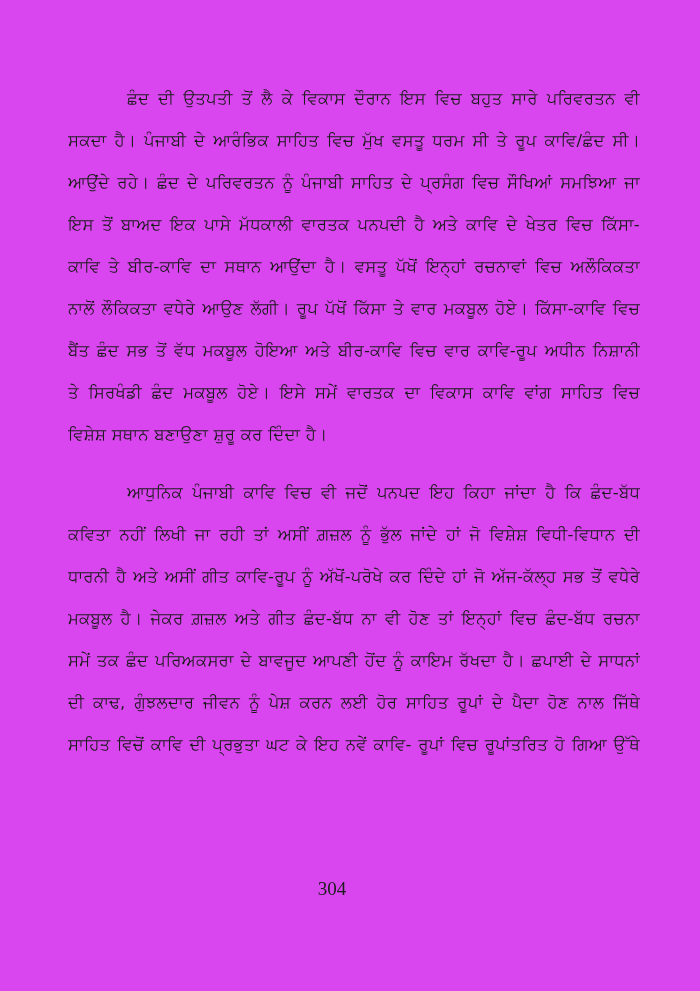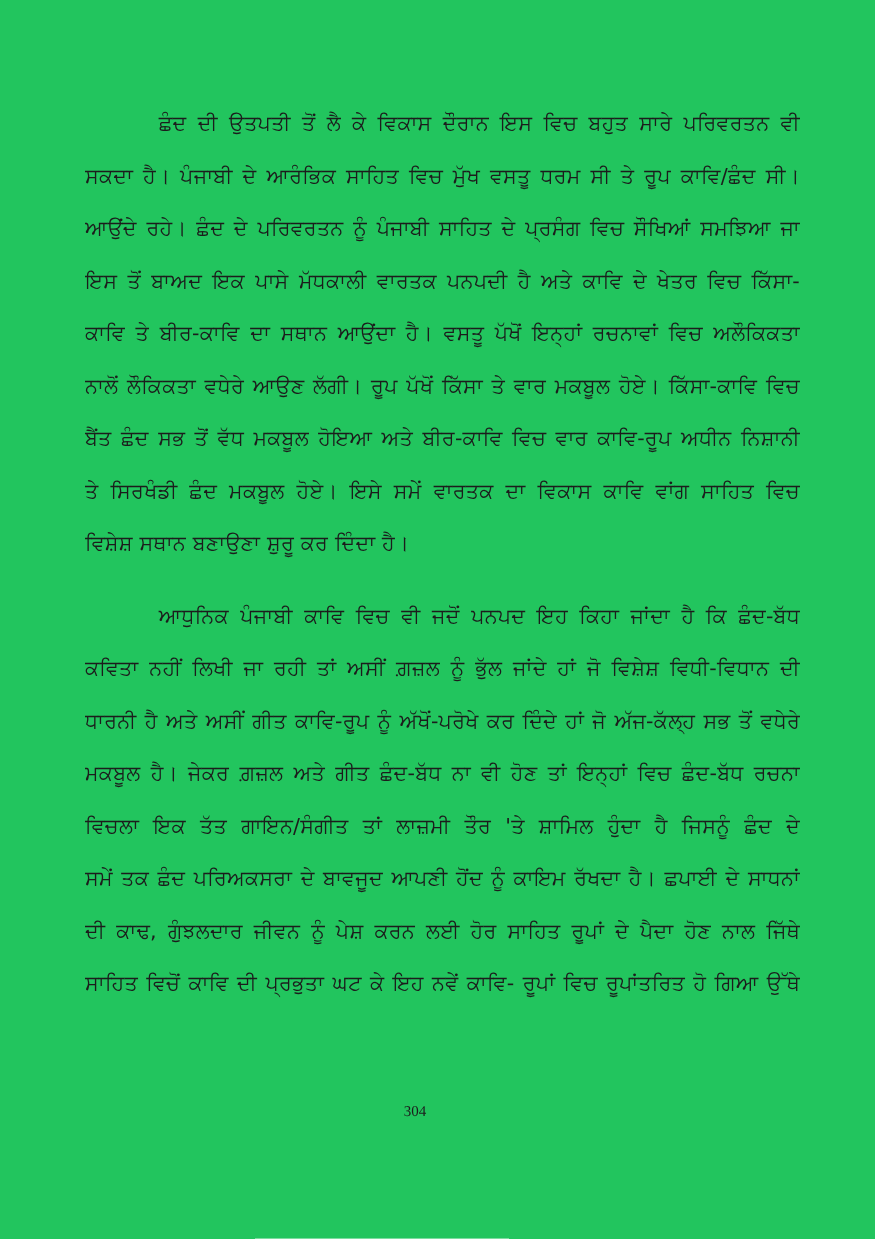--- a/index.html
+++ b/index.html
@@ -4,21 +4,21 @@
 <style>
   html, body {
     margin: 0;
     padding: 0;
     background: #ffffff;
   }
   .page {
     position: relative;
     width: 700px;
     height: 991px;
-    background: #22c55e;
+    background: #d946ef;
     overflow: hidden;
     font-family: "DejaVu Sans", "Liberation Sans", sans-serif;
     color: #1c1c1c;
   }
   .text-block {
     position: absolute;
     left: 68px;
     top: 78px;
     width: 572px;
   }
@@ -48,21 +48,21 @@
   }
   .footer {
     position: absolute;
     top: 878px;
     left: 0;
     right: 36px;
     text-align: center;
   }
   .page-number {
     font-family: "Liberation Serif", "DejaVu Serif", serif;
-    font-size: 12px;
+    font-size: 19px;
     color: #1c1c1c;
   }
 </style>
 </head>
 <body>
 
 <div class="page">
   <main class="text-block">
 
     <section class="para para-1">
@@ -75,21 +75,20 @@
       <div class="line">ਬੈਂਤ ਛੰਦ ਸਭ ਤੋਂ ਵੱਧ ਮਕਬੂਲ ਹੋਇਆ ਅਤੇ ਬੀਰ-ਕਾਵਿ ਵਿਚ ਵਾਰ ਕਾਵਿ-ਰੂਪ ਅਧੀਨ ਨਿਸ਼ਾਨੀ</div>
       <div class="line">ਤੇ ਸਿਰਖੰਡੀ ਛੰਦ ਮਕਬੂਲ ਹੋਏ। ਇਸੇ ਸਮੇਂ ਵਾਰਤਕ ਦਾ ਵਿਕਾਸ ਕਾਵਿ ਵਾਂਗ ਸਾਹਿਤ ਵਿਚ</div>
       <div class="line para-end">ਵਿਸ਼ੇਸ਼ ਸਥਾਨ ਬਣਾਉਣਾ ਸ਼ੁਰੂ ਕਰ ਦਿੰਦਾ ਹੈ।</div>
     </section>
 
     <section class="para para-2">
       <div class="line indent">ਆਧੁਨਿਕ ਪੰਜਾਬੀ ਕਾਵਿ ਵਿਚ ਵੀ ਜਦੋਂ ਪਨਪਦ ਇਹ ਕਿਹਾ ਜਾਂਦਾ ਹੈ ਕਿ ਛੰਦ-ਬੱਧ</div>
       <div class="line">ਕਵਿਤਾ ਨਹੀਂ ਲਿਖੀ ਜਾ ਰਹੀ ਤਾਂ ਅਸੀਂ ਗ਼ਜ਼ਲ ਨੂੰ ਭੁੱਲ ਜਾਂਦੇ ਹਾਂ ਜੋ ਵਿਸ਼ੇਸ਼ ਵਿਧੀ-ਵਿਧਾਨ ਦੀ</div>
       <div class="line">ਧਾਰਨੀ ਹੈ ਅਤੇ ਅਸੀਂ ਗੀਤ ਕਾਵਿ-ਰੂਪ ਨੂੰ ਅੱਖੋਂ-ਪਰੋਖੇ ਕਰ ਦਿੰਦੇ ਹਾਂ ਜੋ ਅੱਜ-ਕੱਲ੍ਹ ਸਭ ਤੋਂ ਵਧੇਰੇ</div>
       <div class="line">ਮਕਬੂਲ ਹੈ। ਜੇਕਰ ਗ਼ਜ਼ਲ ਅਤੇ ਗੀਤ ਛੰਦ-ਬੱਧ ਨਾ ਵੀ ਹੋਣ ਤਾਂ ਇਨ੍ਹਾਂ ਵਿਚ ਛੰਦ-ਬੱਧ ਰਚਨਾ</div>
-      <div class="line">ਵਿਚਲਾ ਇਕ ਤੱਤ ਗਾਇਨ/ਸੰਗੀਤ ਤਾਂ ਲਾਜ਼ਮੀ ਤੌਰ 'ਤੇ ਸ਼ਾਮਿਲ ਹੁੰਦਾ ਹੈ ਜਿਸਨੂੰ ਛੰਦ ਦੇ</div>
       <div class="line">ਸਮੇਂ ਤਕ ਛੰਦ ਪਰਿਅਕਸਰਾ ਦੇ ਬਾਵਜੂਦ ਆਪਣੀ ਹੋਂਦ ਨੂੰ ਕਾਇਮ ਰੱਖਦਾ ਹੈ। ਛਪਾਈ ਦੇ ਸਾਧਨਾਂ</div>
       <div class="line">ਦੀ ਕਾਢ, ਗੁੰਝਲਦਾਰ ਜੀਵਨ ਨੂੰ ਪੇਸ਼ ਕਰਨ ਲਈ ਹੋਰ ਸਾਹਿਤ ਰੂਪਾਂ ਦੇ ਪੈਦਾ ਹੋਣ ਨਾਲ ਜਿੱਥੇ</div>
       <div class="line">ਸਾਹਿਤ ਵਿਚੋਂ ਕਾਵਿ ਦੀ ਪ੍ਰਭੁਤਾ ਘਟ ਕੇ ਇਹ ਨਵੇਂ ਕਾਵਿ- ਰੂਪਾਂ ਵਿਚ ਰੂਪਾਂਤਰਿਤ ਹੋ ਗਿਆ ਉੱਥੇ</div>
     </section>
 
   </main>
 
   <footer class="footer">
     <span class="page-number">304</span>
   </footer>

